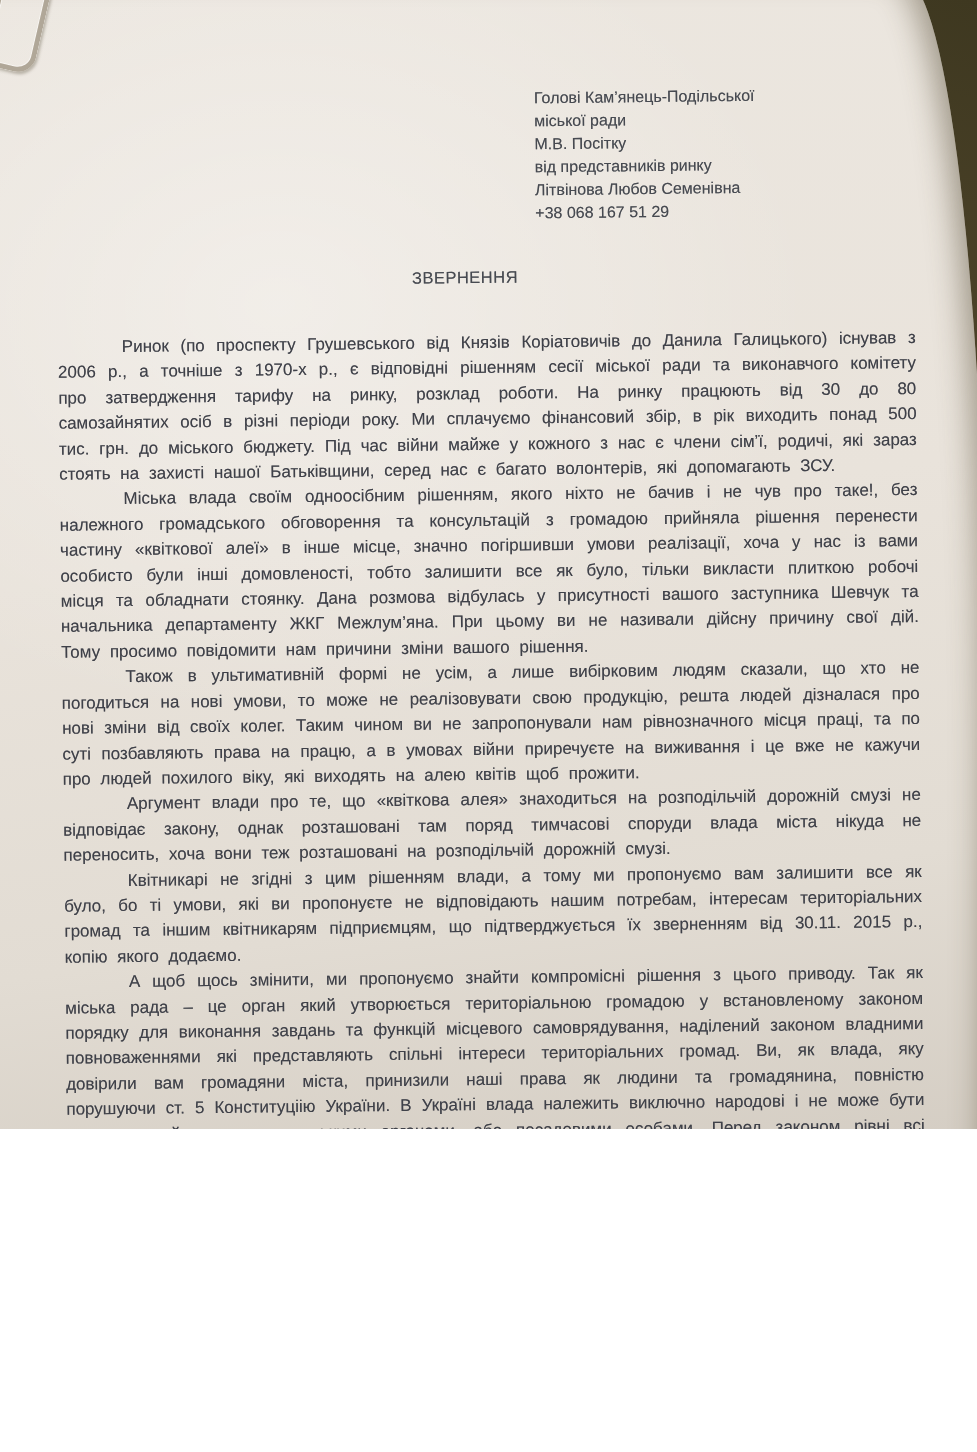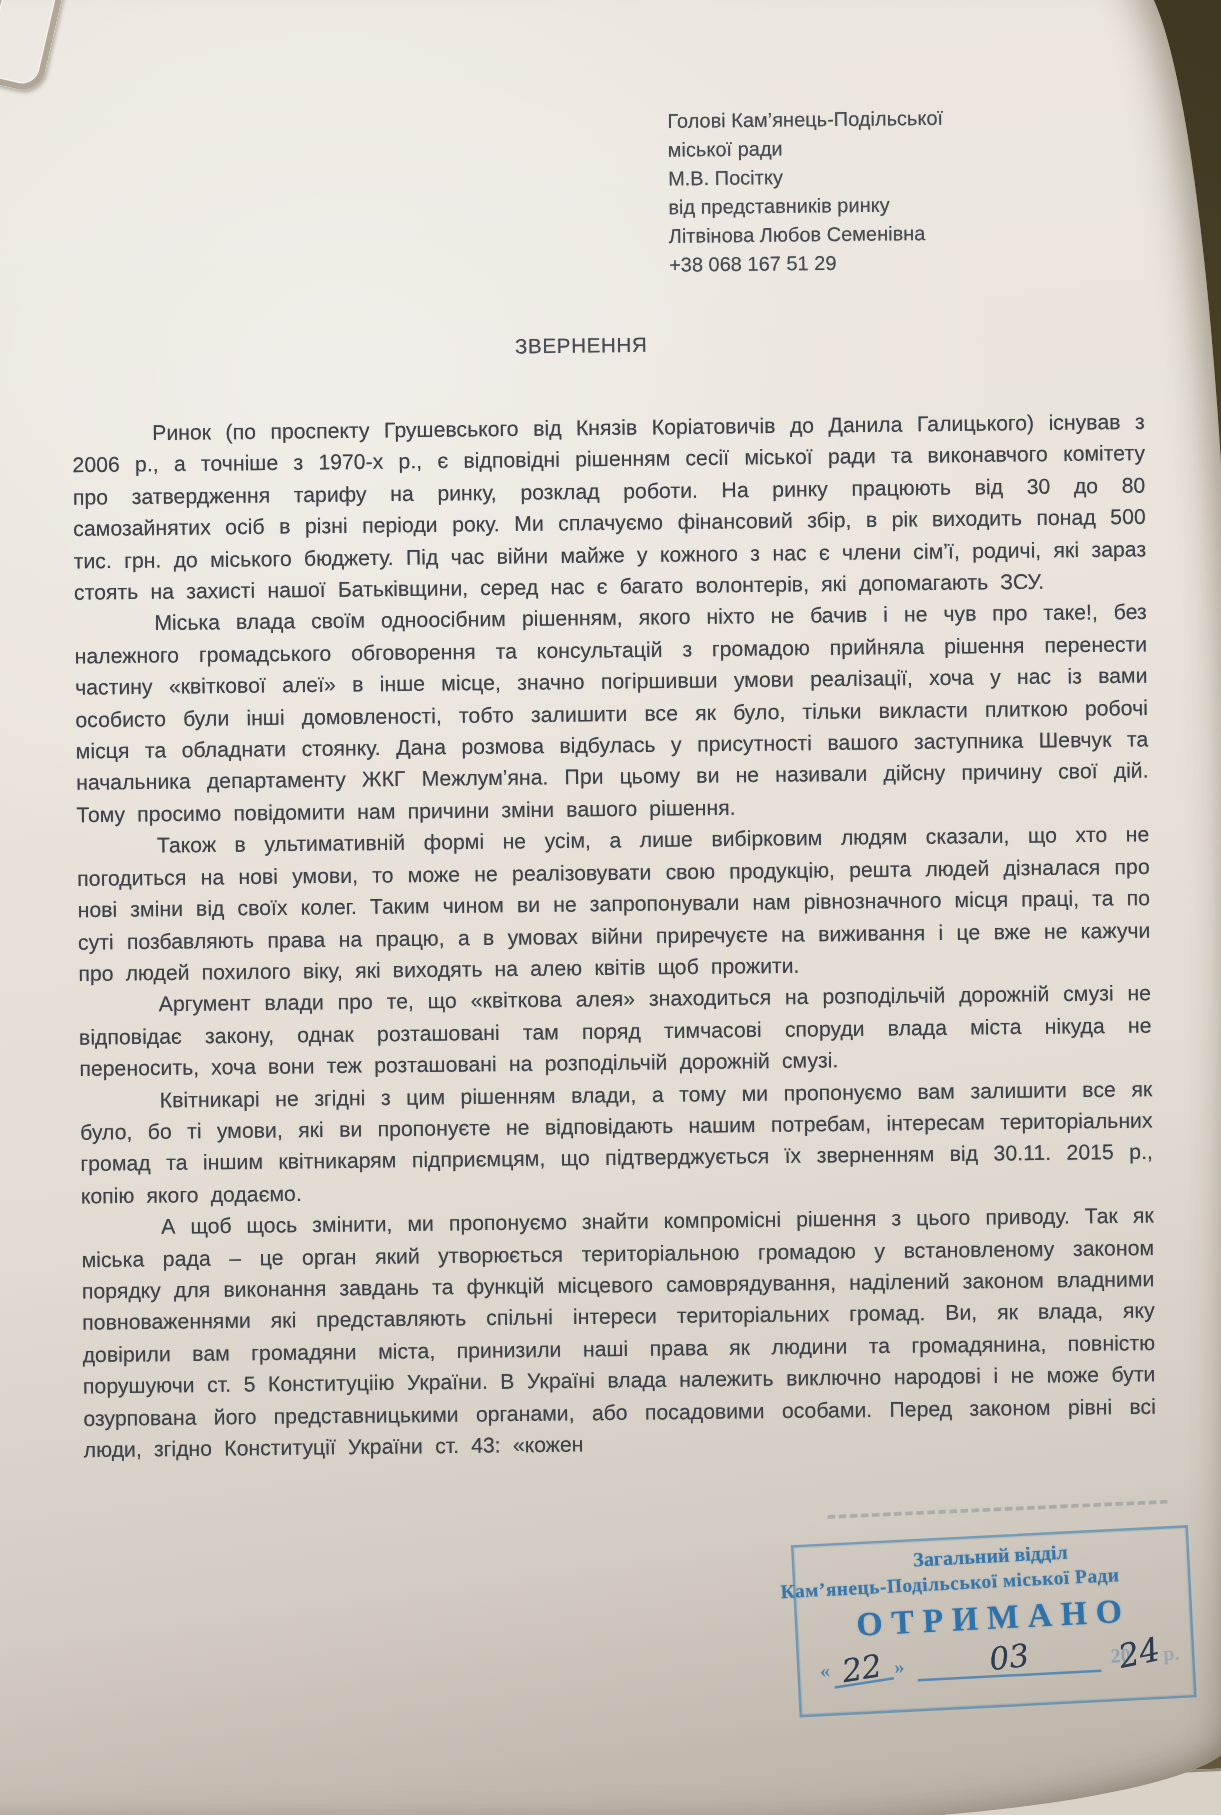--- a/index.html
+++ b/index.html
@@ -1,18 +1,18 @@
 <!DOCTYPE html>
 <html><head>
 <meta charset="utf-8">
 <style>
   html,body{margin:0;padding:0;}
   .photo{
     position:relative;
-    width:977px;height:1452px;
+    width:977px;height:1129px;
     overflow:hidden;
     background:linear-gradient(200deg,#3e3820 0%,#55492e 40%,#6b5f41 100%);
     font-family:"Liberation Sans",sans-serif;
   }
   
   .under-sheet{
     position:absolute;left:470px;top:1424px;width:580px;height:90px;
     background:#d9d2c7;
     border-top:2px solid #938c7e;
     transform:rotate(-2.4deg);

